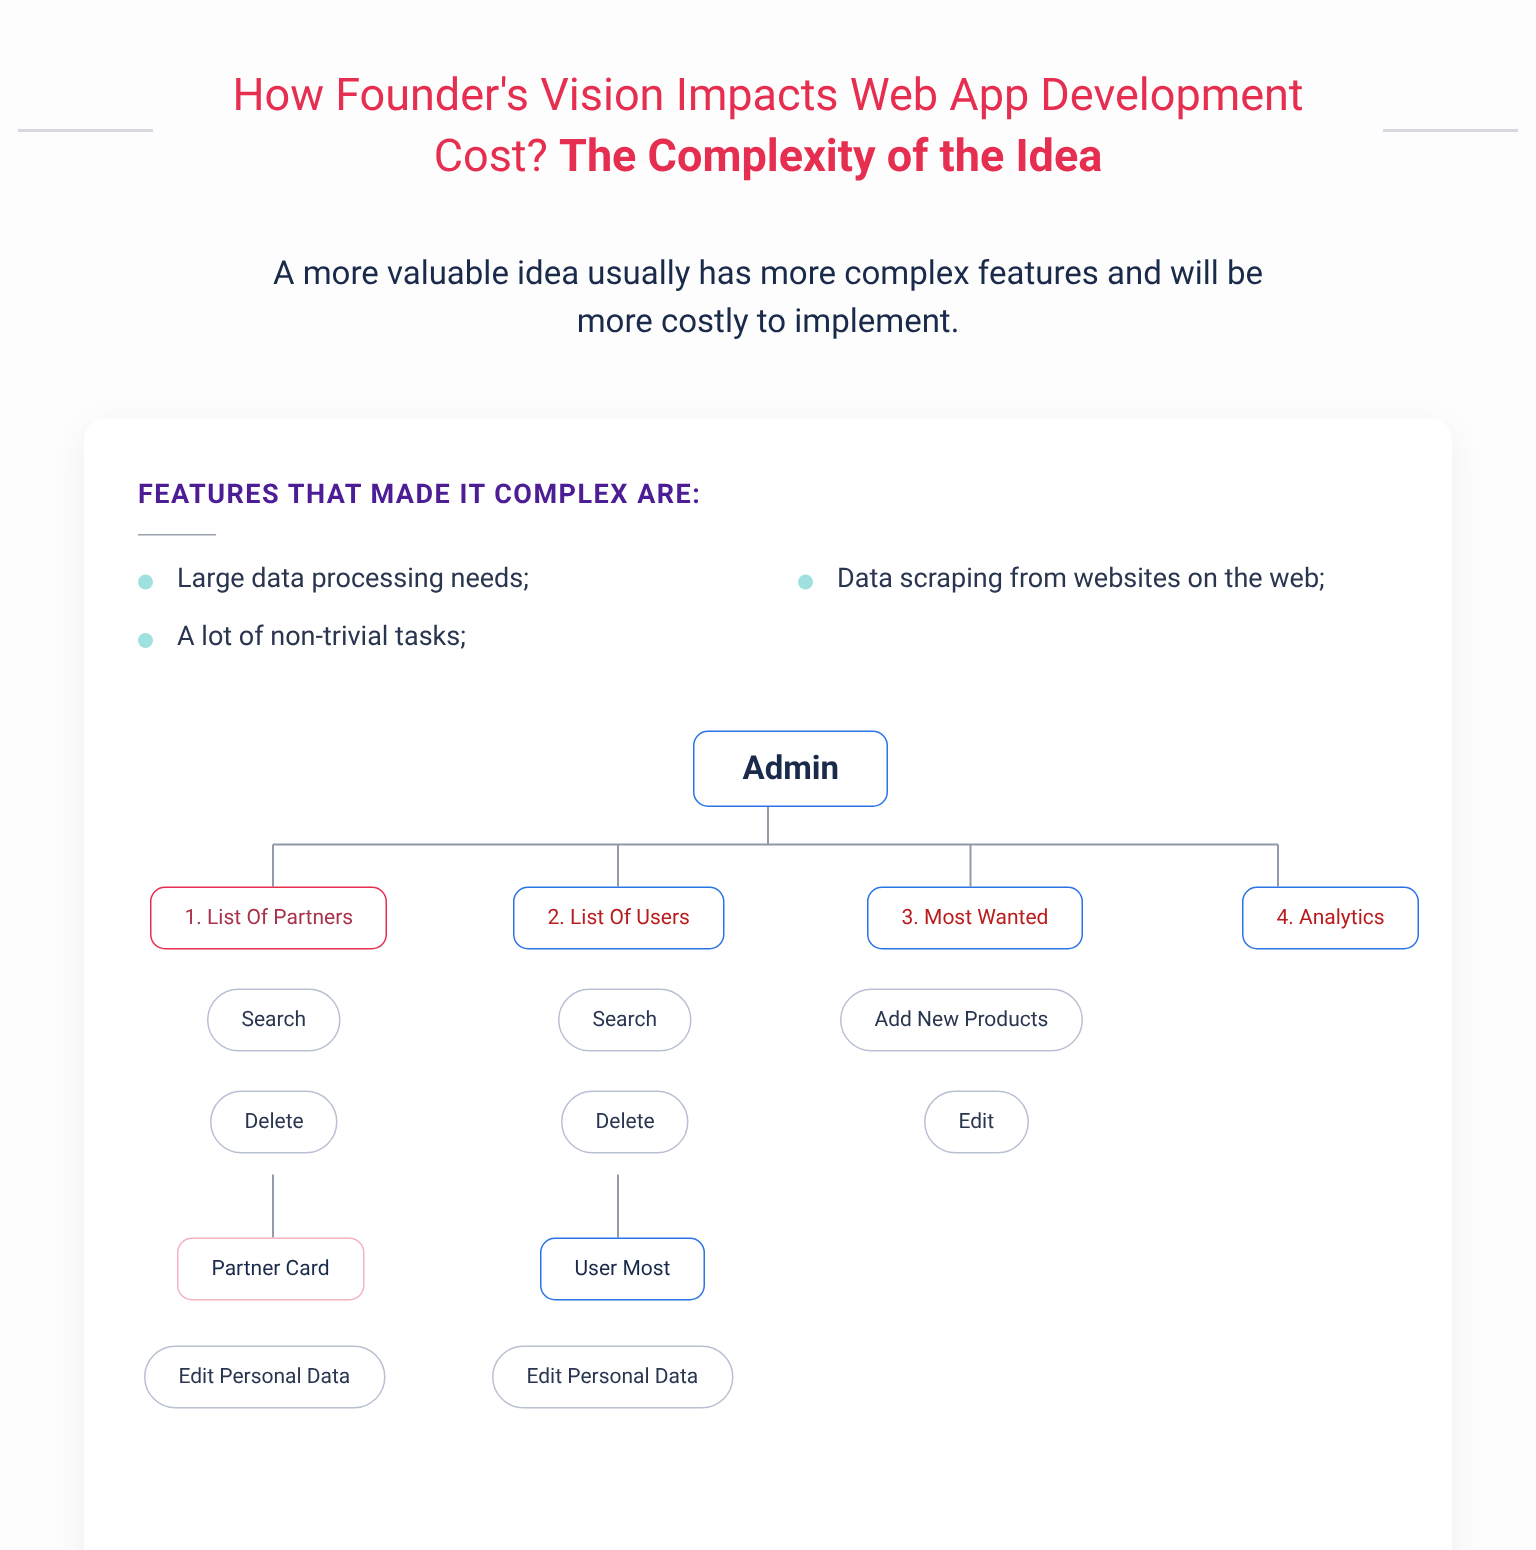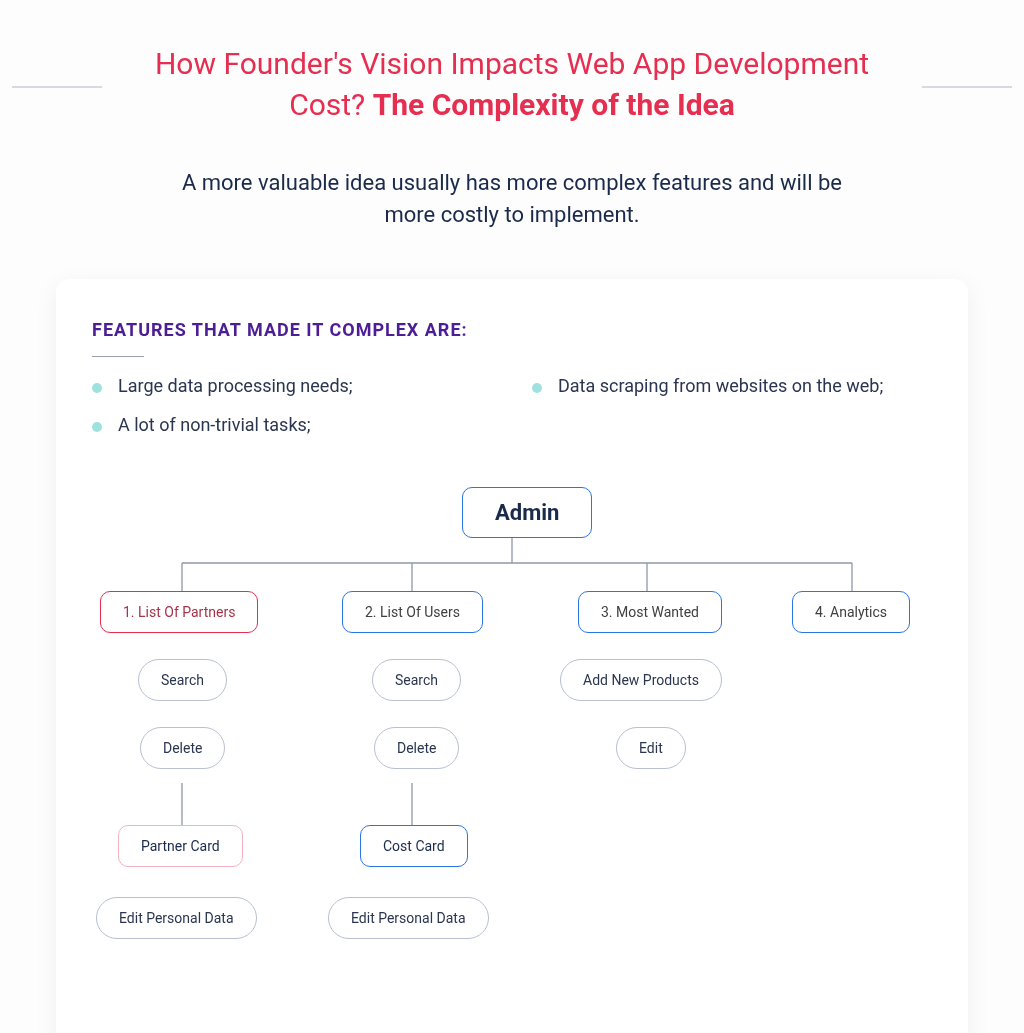--- a/index.html
+++ b/index.html
@@ -109,21 +109,21 @@
     white-space: nowrap;
   }
   .node-root {
     border: 1.5px solid #2a74e6;
     font-size: 22px;
     font-weight: 700;
     padding: 12px 32px;
   }
   .node-branch {
     border: 1.5px solid #2a74e6;
-    color: #404040;
+    color: #b91c1c;
   }
   .node-branch.red {
     border-color: #e62e50;
     color: #a8324a;
   }
   .node-pill {
     border: 1px solid #b8c0d2;
     border-radius: 999px;
     color: #2a3550;
   }
@@ -207,26 +207,26 @@
 
       <div class="node node-branch red" style="left:8px; top:108px;">1. List Of Partners</div>
       <div class="node node-pill" style="left:46px; top:176px;">Search</div>
       <div class="node node-pill" style="left:48px; top:244px;">Delete</div>
       <div class="node node-sub-pink" style="left:26px; top:342px;">Partner Card</div>
       <div class="node node-pill" style="left:4px; top:414px;">Edit Personal Data</div>
 
       <div class="node node-branch" style="left:250px; top:108px;">2. List Of Users</div>
       <div class="node node-pill" style="left:280px; top:176px;">Search</div>
       <div class="node node-pill" style="left:282px; top:244px;">Delete</div>
-      <div class="node node-sub-blue" style="left:268px; top:342px;">Cost Card</div>
+      <div class="node node-sub-blue" style="left:268px; top:342px;">User Most</div>
       <div class="node node-pill" style="left:236px; top:414px;">Edit Personal Data</div>
 
       <div class="node node-branch" style="left:486px; top:108px;">3. Most Wanted</div>
       <div class="node node-pill" style="left:468px; top:176px;">Add New Products</div>
       <div class="node node-pill" style="left:524px; top:244px;">Edit</div>
 
-      <div class="node node-branch" style="left:700px; top:108px;text-align:center;">4. Analytics</div>
+      <div class="node node-branch" style="left:736px; top:108px;text-align:center;">4. Analytics</div>
 
     </div>
 
   </div>
 
 </div>
 
 </body></html>

